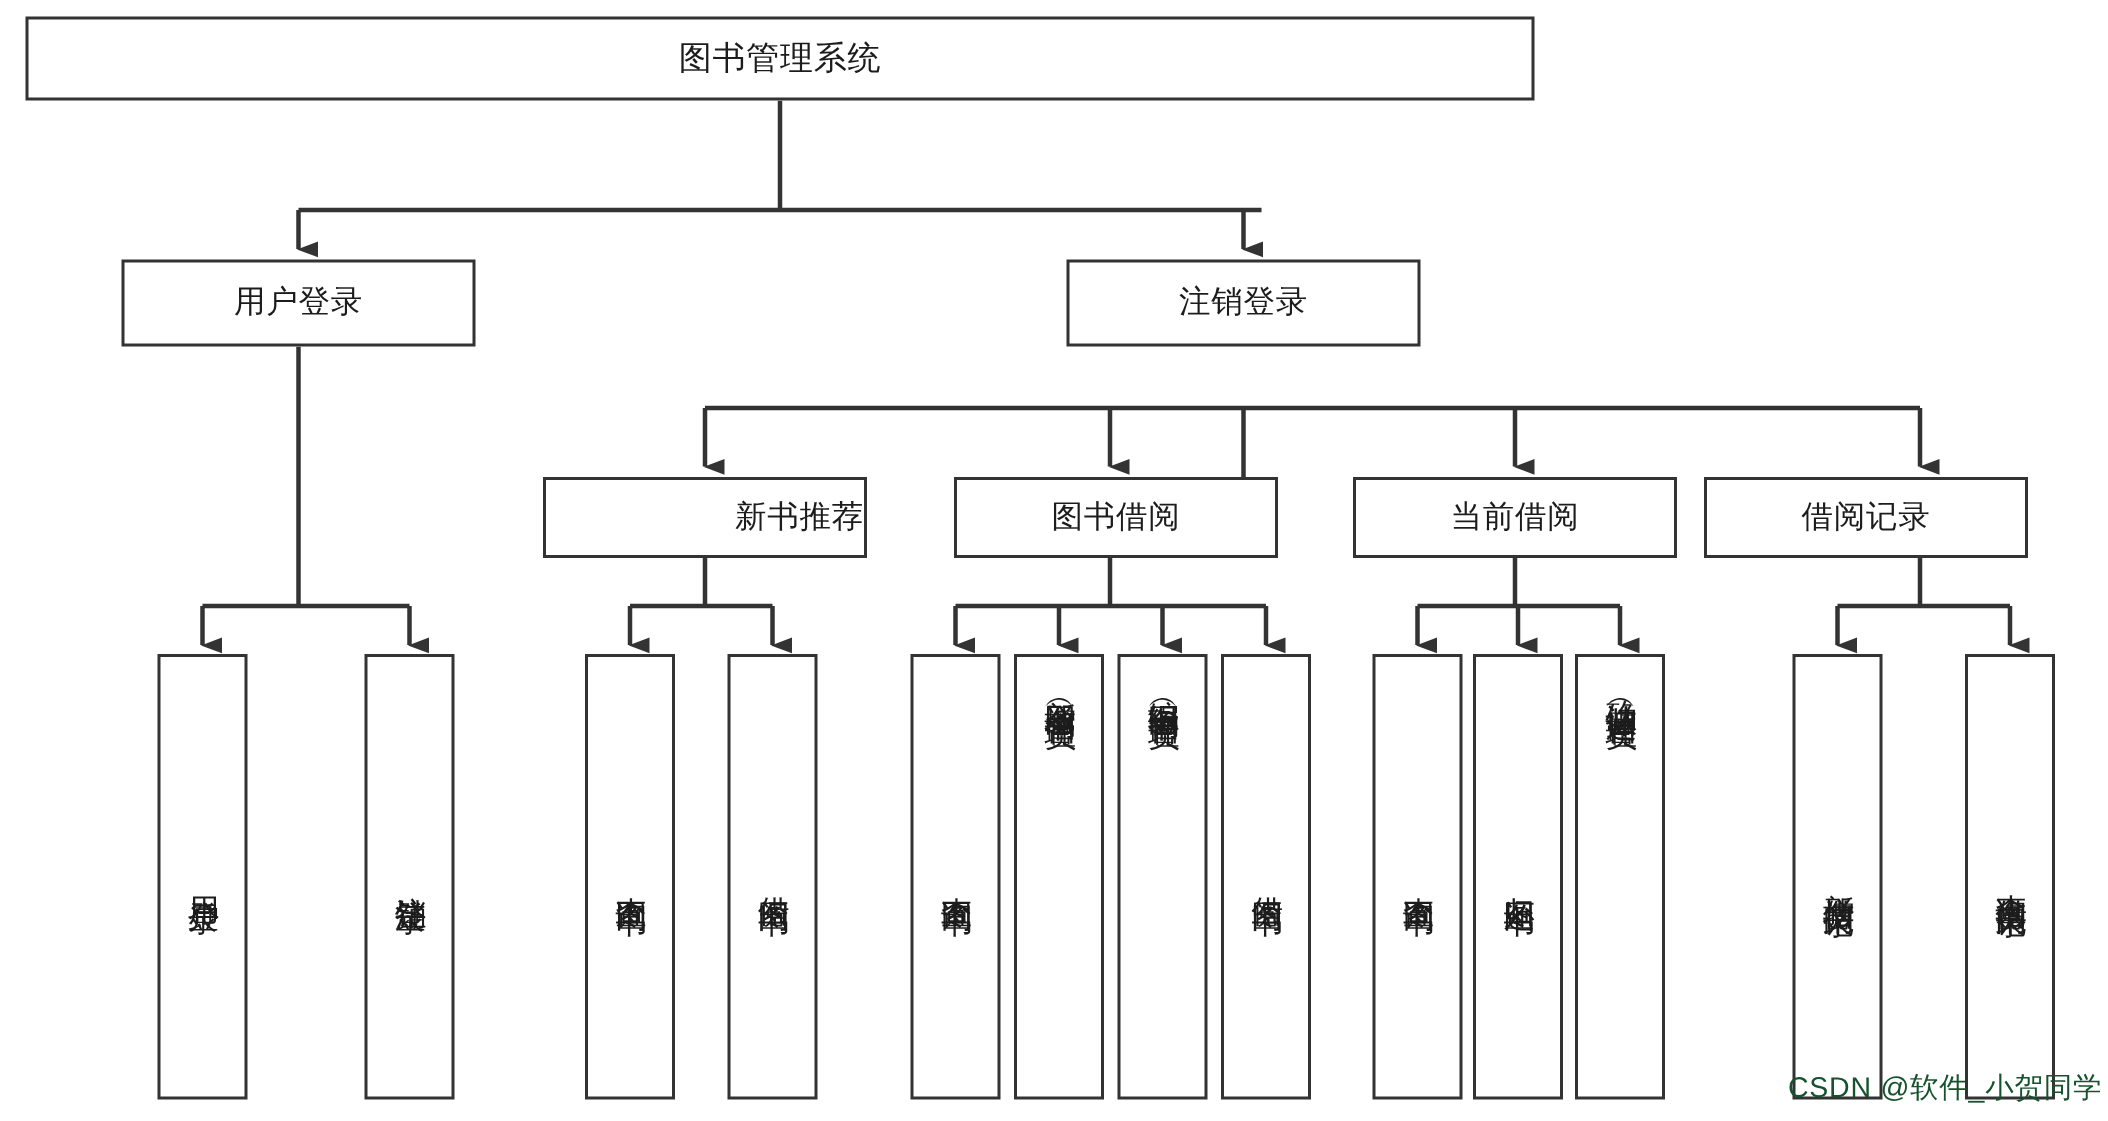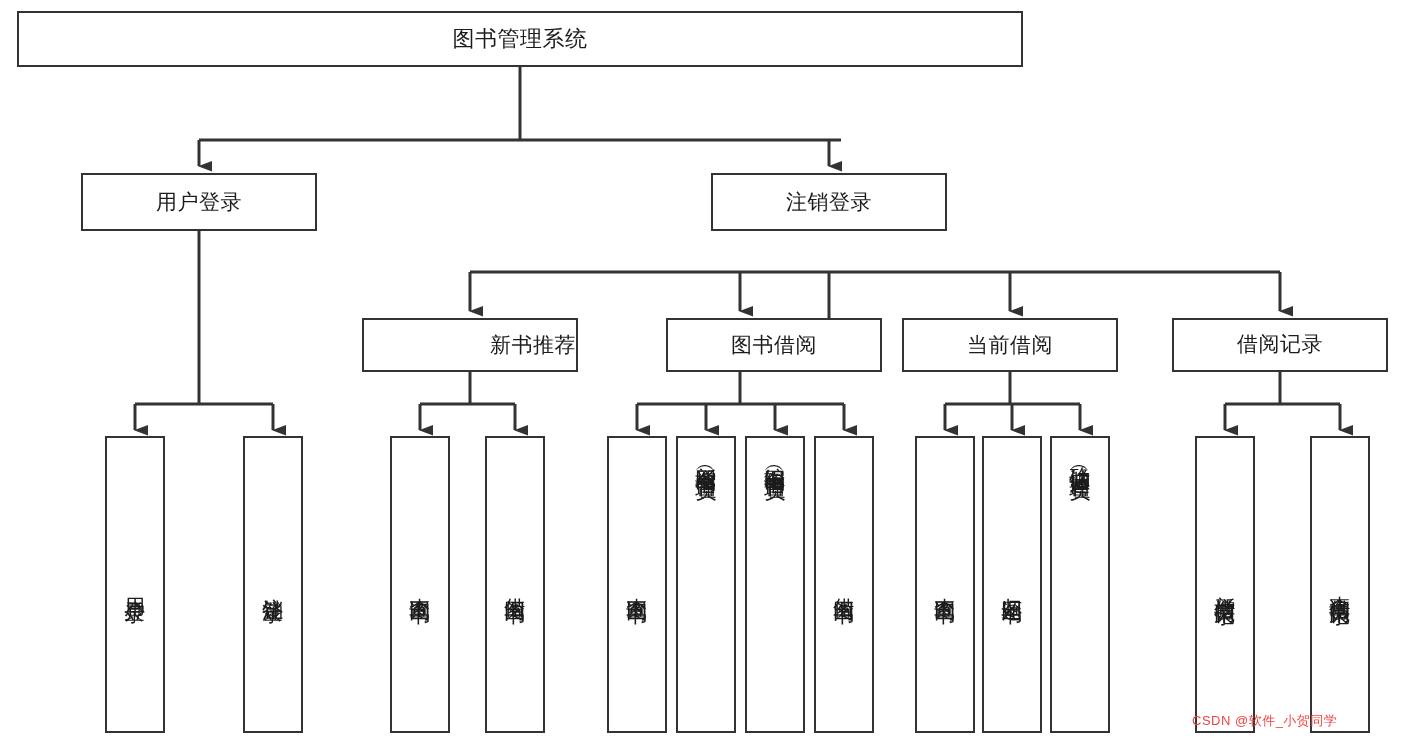--- a/index.html
+++ b/index.html
@@ -55,22 +55,22 @@
     font-size: 21px;
     line-height: 1.22;
     letter-spacing: 2px;
     white-space: normal;
   }
   .node.title .label {
     font-size: 22px;
   }
   .watermark {
     position: absolute;
-    color: #ef4444;
-    font-size: 13px;
+    color: #14532d;
+    font-size: 19px;
     letter-spacing: 0.5px;
     white-space: nowrap;
     z-index: 5;
     text-align: center;
   }
 </style>
 </head>
 <body>
 
 <div id="canvas">
@@ -132,27 +132,27 @@
   <div class="node" style="left:81px; top:173px; width:236px; height:58px;">
     <span class="label">用户登录</span>
   </div>
   <div class="node" style="left:711px; top:173px; width:236px; height:58px;">
     <span class="label">注销登录</span>
   </div>
 
   <div class="node" style="left:362px; top:318px; width:216px; height:54px;justify-content:flex-end;">
     <span class="label">新书推荐</span>
   </div>
-  <div class="node" style="left:666px; top:318px; width:216px; height:54px;">
+  <div class="node" style="left:636px; top:318px; width:216px; height:54px;">
     <span class="label">图书借阅</span>
   </div>
   <div class="node" style="left:902px; top:318px; width:216px; height:54px;align-items:center;">
     <span class="label">当前借阅</span>
   </div>
-  <div class="node" style="left:1172px; top:318px; width:216px; height:54px;font-family:Liberation Serif, serif;">
+  <div class="node" style="left:1136px; top:318px; width:216px; height:54px;">
     <span class="label">借阅记录</span>
   </div>
 
   <div class="node vertical" style="left:105px; top:436px; width:60px; height:297px; align-items:center; padding-top:0;">
     <span class="label">用户登录</span>
   </div>
   <div class="node vertical" style="left:243px; top:436px; width:60px; height:297px; align-items:center; padding-top:0;">
     <span class="label">注销登录</span>
   </div>
   <div class="node vertical" style="left:390px; top:436px; width:60px; height:297px; align-items:center; padding-top:0;">

